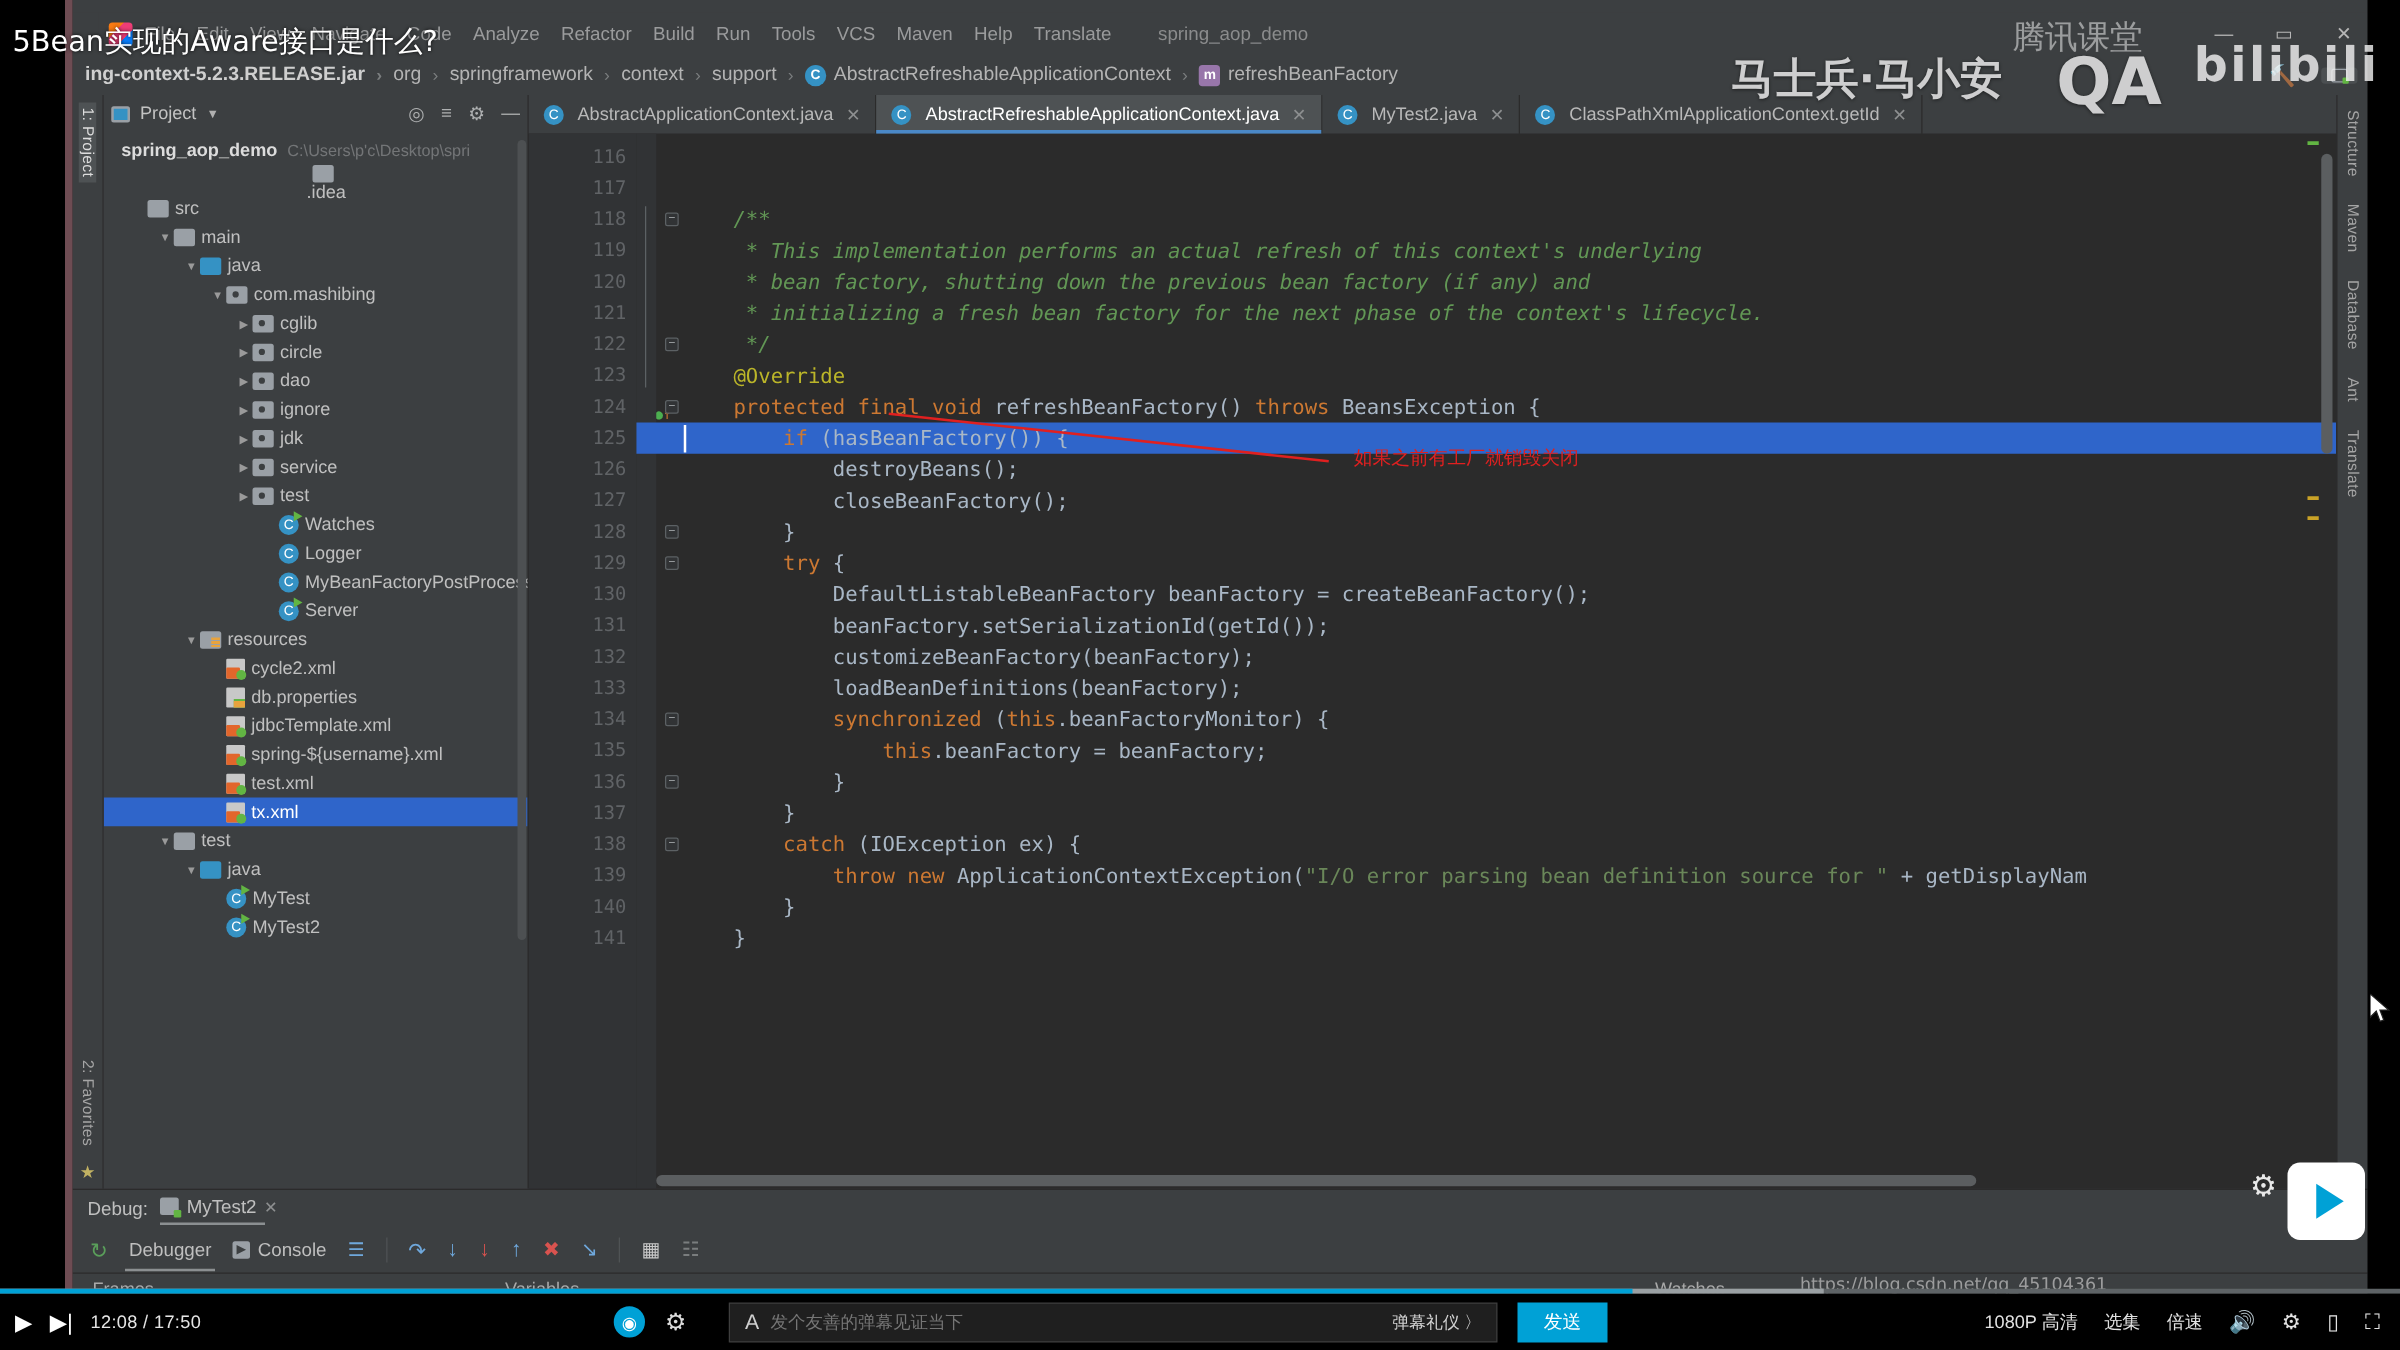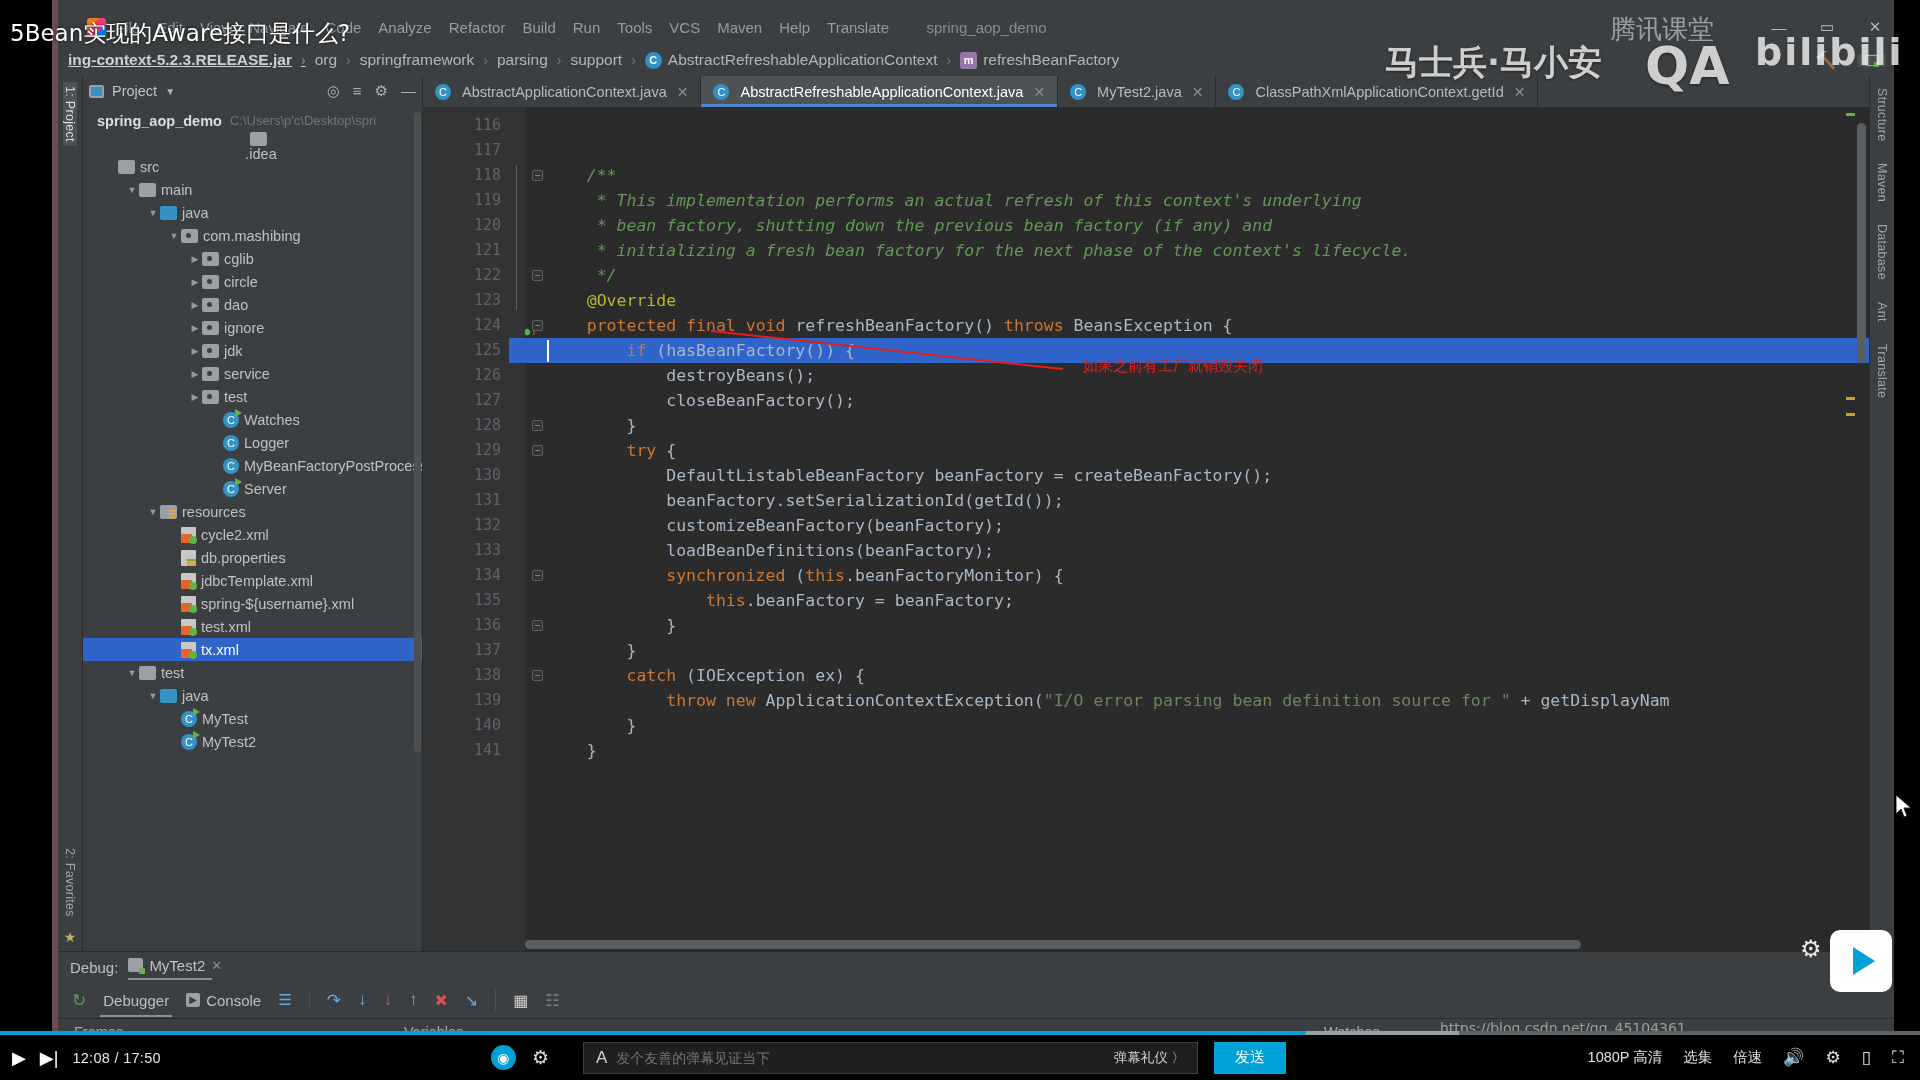--- a/index.html
+++ b/index.html
@@ -49,21 +49,21 @@
   }
   .wc { width: 22px; text-align: center; }
 
   
   .navbar {
     height: 32px; background: #3c3f41; display: flex; align-items: center;
     padding-left: 10px; font-size: 15.5px; color: #b4b4b4; position: relative;
   }
   .crumb { display: flex; align-items: center; }
   .crumb .sep { color: #7a7d7e; margin: 0 9px; font-size: 14px; }
-  .crumb.first { font-weight: bold; color: #cfcfcf; text-decoration: underline; }
+  .crumb.first { font-weight: bold; color: #cfcfcf; }
   .cls-ic {
     width: 17px; height: 17px; border-radius: 50%; background: #3592c4;
     color: #fff; font-size: 11px; font-weight: bold; line-height: 17px;
     text-align: center; margin-right: 6px; display:inline-block;
   }
   .cls-ic.m { background: #9876aa; border-radius: 3px; }
   .navbar-right {
     position: absolute; right: 8px; display: flex; align-items: center; gap: 20px;
   }
   .hammer { color: #d5a253; font-size: 17px; }
@@ -315,21 +315,21 @@
         </div>
         <div class="crumb">
           <span>org</span>
           <span class="sep">›</span>
         </div>
         <div class="crumb">
           <span>springframework</span>
           <span class="sep">›</span>
         </div>
         <div class="crumb">
-          <span>parsing</span>
+          <span>context</span>
           <span class="sep">›</span>
         </div>
         <div class="crumb">
           <span>support</span>
           <span class="sep">›</span>
         </div>
         <div class="crumb">
           <span class="cls-ic">C</span>
           <span>AbstractRefreshableApplicationContext</span>
           <span class="sep">›</span>

